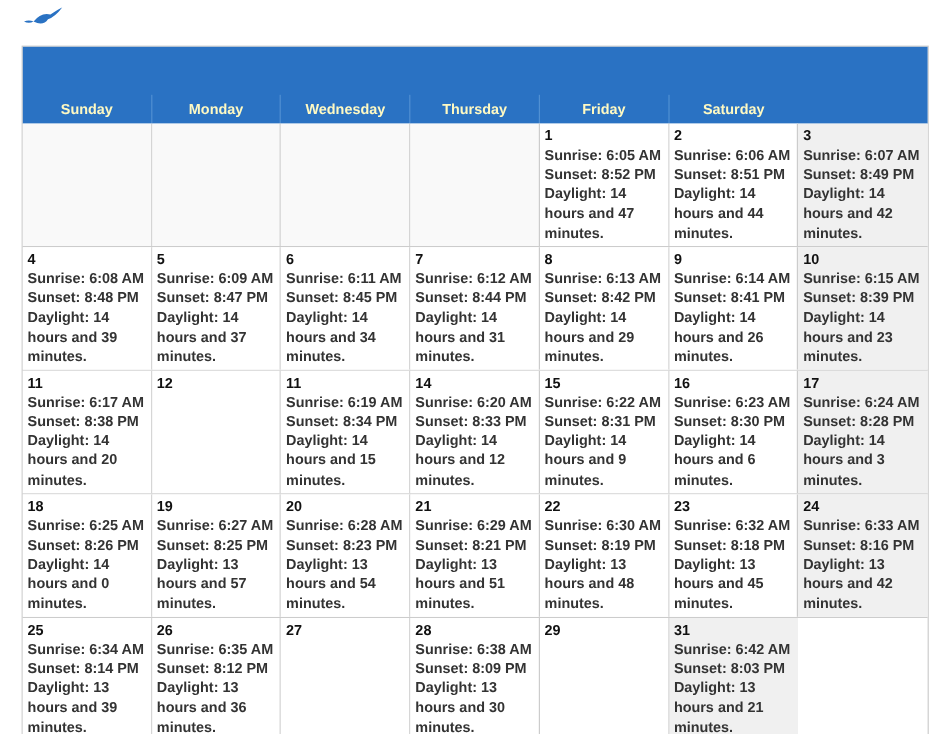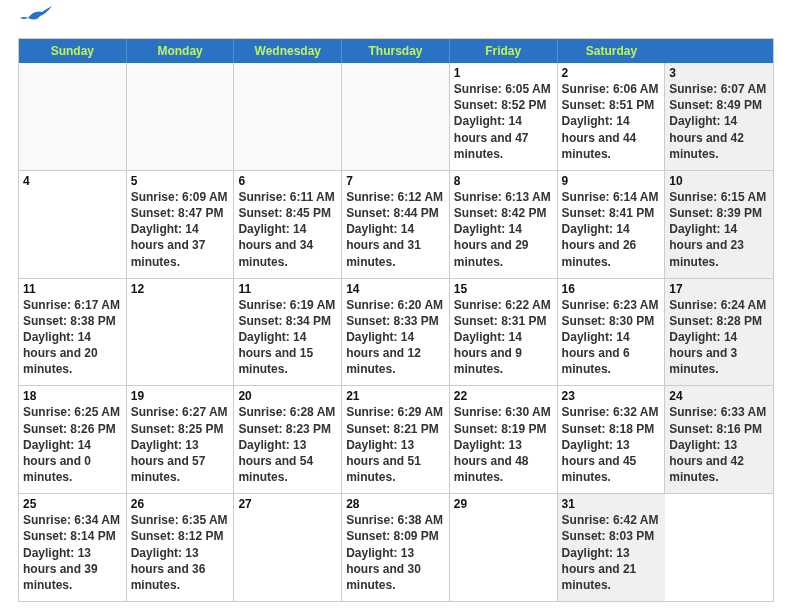--- a/index.html
+++ b/index.html
@@ -55,26 +55,27 @@
       display: flex;
       flex-direction: column;
       border: 1px solid #ccc;
     }
     .cal-header {
       display: grid;
       grid-template-columns: repeat(7, 1fr);
       background: #2a72c3;
     }
     .cal-header-cell {
-      color: #bef264;
+      color: #fef9c3;
       font-weight: bold;
       font-size: 12px;
       padding: 5px 4px;
       text-align: center;
       border-right: 1px solid #5090d3;
+      margin-top: 40px;
     }
     .cal-header-cell:last-child { border-right: none; }
     .cal-body {
       flex: 1;
       display: flex;
       flex-direction: column;
     }
     .cal-row {
       flex: 1;
       display: grid;
@@ -161,20 +162,24 @@
             <div class="day-num">3</div>
             <div class="day-info">Sunrise: 6:07 AM
 Sunset: 8:49 PM
 Daylight: 14 hours
 and 42 minutes.</div>
           </div>
         </div>
         <div class="cal-row">
           <div class="cal-cell">
             <div class="day-num">4</div>
+            <div class="day-info">Sunrise: 6:08 AM
+Sunset: 8:48 PM
+Daylight: 14 hours
+and 39 minutes.</div>
           </div>
           <div class="cal-cell">
             <div class="day-num">5</div>
             <div class="day-info">Sunrise: 6:09 AM
 Sunset: 8:47 PM
 Daylight: 14 hours
 and 37 minutes.</div>
           </div>
           <div class="cal-cell">
             <div class="day-num">6</div>

